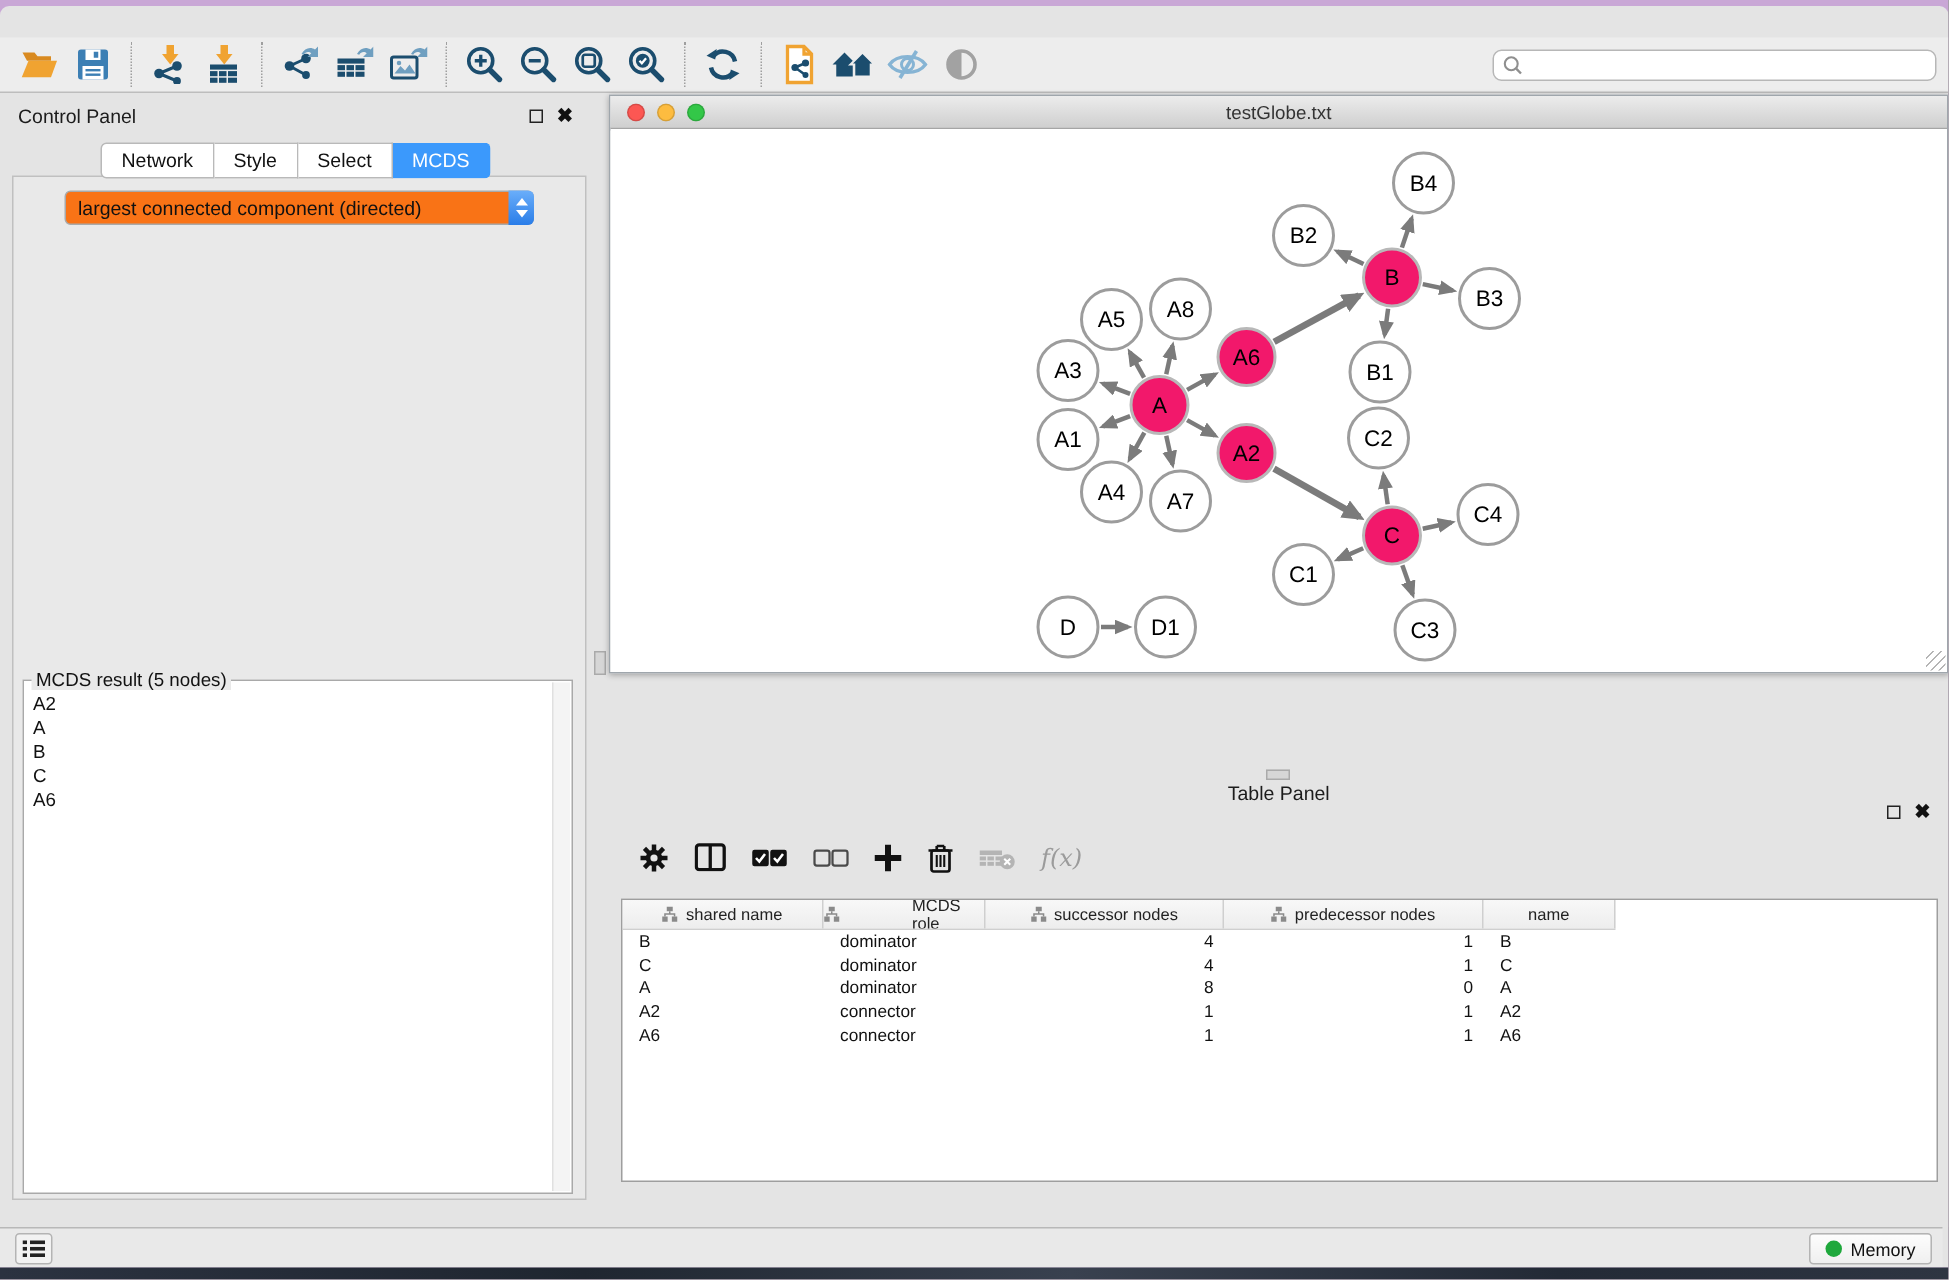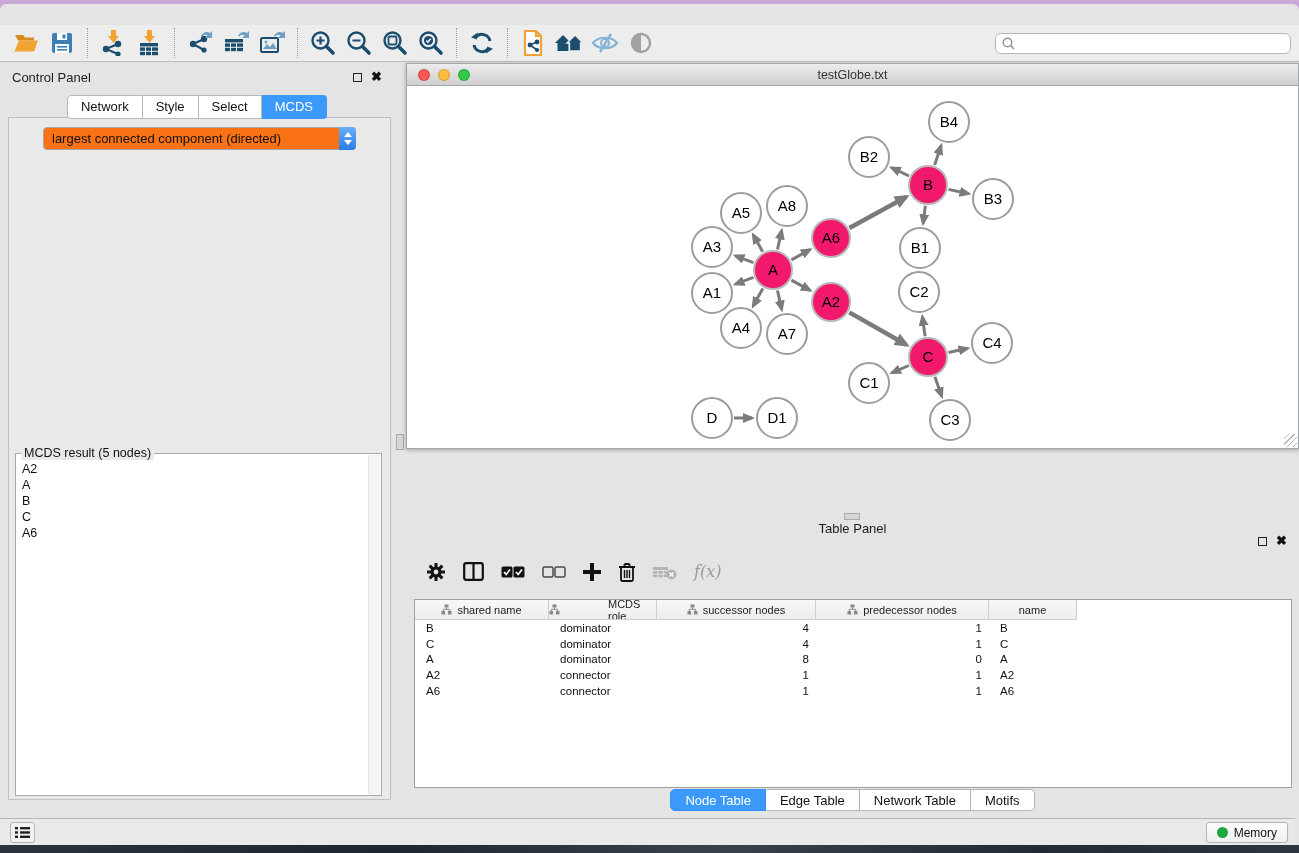--- a/index.html
+++ b/index.html
@@ -635,28 +635,20 @@
                 <div class="tr">
                   <div class="td l" style="width: 134px;">A6</div>
                   <div class="td l" style="width: 108px;">connector</div>
                   <div class="td r" style="width: 159px;">1</div>
                   <div class="td r" style="width: 173px;">1</div>
                   <div class="td l" style="width: 88px;">A6</div>
                 </div>
               </div>
           </div>
 
-          <div class="seg-row">
-            <div class="seg" id="seg-tabs">
-                <div class="seg-item active">Node Table</div>
-                <div class="seg-item">Edge Table</div>
-                <div class="seg-item">Network Table</div>
-                <div class="seg-item">Motifs</div>
-              </div>
-          </div>
         </div>
       </div>
     </div>
 
     <div class="statusbar">
       <div class="sb-left">
         <span>
           <svg width="15" height="13" viewBox="0 0 15 13">
               <g fill="#222">
                 <rect x="0" y="1" width="3" height="2.4"></rect>

